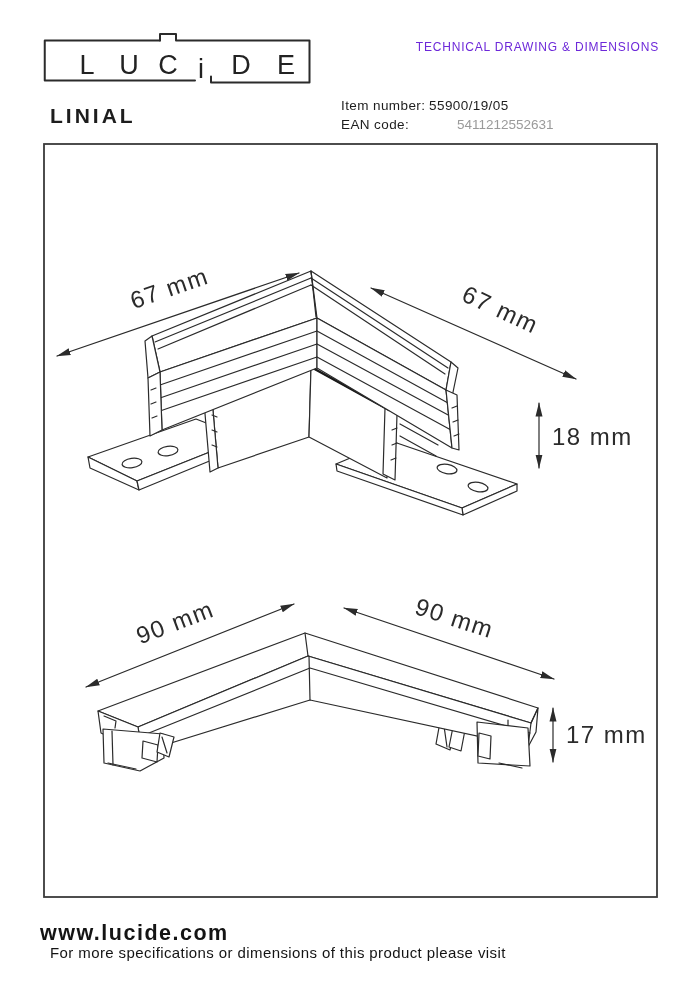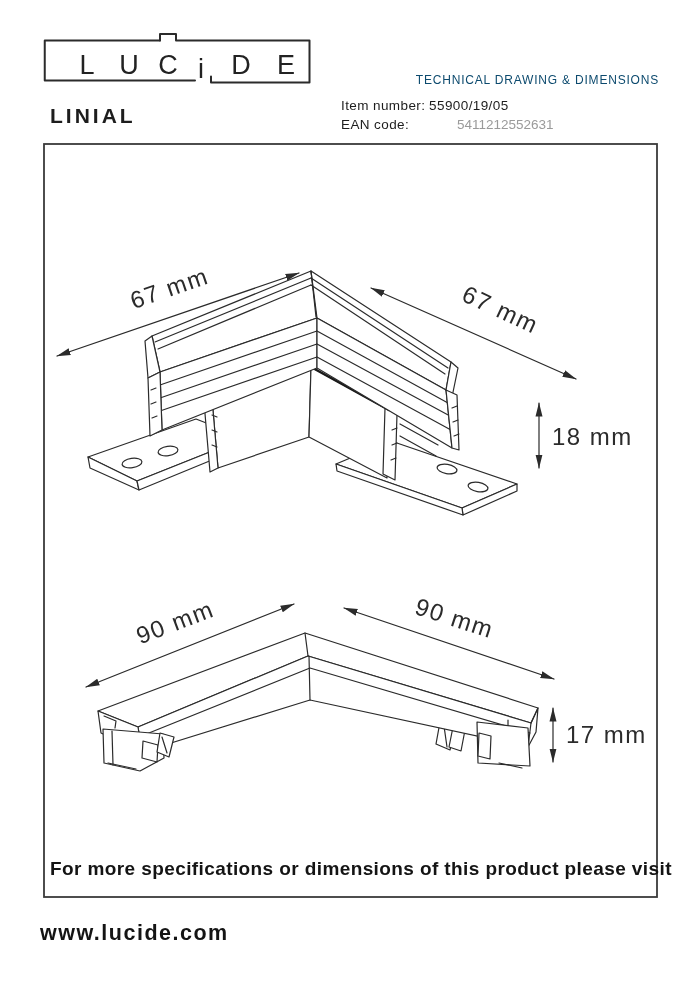--- a/index.html
+++ b/index.html
@@ -1,24 +1,24 @@
 <!DOCTYPE html>
 <html><head>
 <meta charset="utf-8">
 <style>
   html,body{margin:0;padding:0;background:#ffffff;}
   #page{position:relative;width:700px;height:990px;background:#fff;overflow:hidden;
         font-family:"Liberation Sans",sans-serif;color:#222;}
   .abs{position:absolute;}
-  .doc-type{top:40px;right:41px;font-size:12px;letter-spacing:.8px;color:#0c4a6e;margin-top:33px;}
+  .doc-type{top:40px;right:41px;font-size:12px;letter-spacing:.8px;color:#6d28d9;}
   .product-name{top:104px;left:50px;font-size:21px;font-weight:700;letter-spacing:3px;color:#1d1d1d;}
   .meta{top:97px;left:341px;font-size:13.5px;line-height:18.5px;color:#1d1d1d;}
   .meta b{font-weight:400;letter-spacing:.4px;}
   .meta .muted{color:#9a9a9a;font-weight:400;padding-left:44px;}
-  .footer-line1{top:858px;left:50px;font-size:19px;font-weight:700;letter-spacing:.4px;color:#141414;}
+  .footer-line1{top:944px;left:50px;font-size:15px;font-weight:400;letter-spacing:.4px;color:#141414;}
   .footer-site{top:921px;left:40px;font-size:21.5px;font-weight:700;letter-spacing:1.5px;color:#141414;}
   svg text{font-family:"Liberation Sans",sans-serif;}
   .ln{fill:none;stroke:#2b2b2b;stroke-width:1.2;stroke-linejoin:round;stroke-linecap:round;}
   .wh{fill:#ffffff;stroke:#2b2b2b;stroke-width:1.2;stroke-linejoin:round;}
   .hv{fill:none;stroke:#1a1a1a;stroke-width:2.5;stroke-linecap:round;}
   .dim{fill:#2b2b2b;font-size:24px;letter-spacing:1.5px;}
   .logo-letter{fill:#222;font-size:27px;}
   .frame{fill:none;stroke:#3a3a3a;stroke-width:1.8;}
 </style>
 </head>

